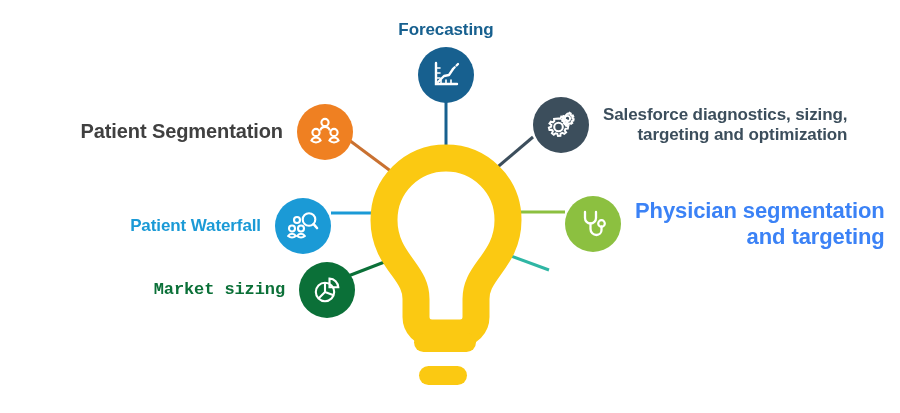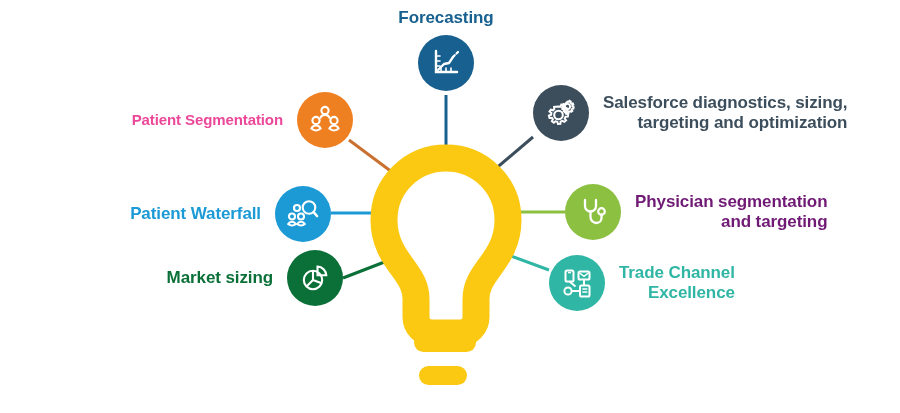--- a/index.html
+++ b/index.html
@@ -26,20 +26,21 @@
     height: 413px;
   }
   #lines-layer { z-index: 1; }
   #bulb-layer  { z-index: 2; }
   #nodes-layer { z-index: 3; }
 
   .node {
     position: absolute;
     display: flex;
     align-items: center;
+    margin-top: 12px;
   }
   .node.left  { flex-direction: row; justify-content: flex-end; }
   .node.right { flex-direction: row; justify-content: flex-start; }
   .node.top   { flex-direction: column; align-items: center; }
 
   .badge {
     border-radius: 50%;
     display: flex;
     align-items: center;
     justify-content: center;
@@ -127,46 +128,27 @@
     <div class="node right" style="left:565px; top:184px;">
       <div class="badge" style="width:56px; height:56px; background:#8CC040;">
         <svg width="34" height="34" viewBox="0 0 34 34">
           <g fill="none" stroke="#fff" stroke-width="2.3" stroke-linecap="round">
             <path d="M9 5 V11 a5.5 5.5 0 0 0 11 0 V5"></path>
             <path d="M14.5 16.5 V22 a6 6 0 0 0 6 6 a5 5 0 0 0 5 -5 V19.5"></path>
           </g>
           <circle cx="25.5" cy="16.5" r="3.3" fill="none" stroke="#fff" stroke-width="2.2"></circle>
         </svg>
       </div>
-      <div class="node-label" style="color:#701a75; font-size:17px;">Physician segmentation
+      <div class="node-label" style="color:#3b82f6; font-size:22px;">Physician segmentation
 and targeting</div>
     </div>
 
-    <div class="node right" style="left:549px; top:255px;">
-      <div class="badge" style="width:56px; height:56px; background:#2FB6A4;">
-        <svg width="34" height="34" viewBox="0 0 34 34">
-          <g fill="none" stroke="#fff" stroke-width="2">
-            <rect x="5.5" y="4.5" width="8" height="11" rx="1.6"></rect>
-            <path d="M8 6.6 h3" stroke-width="1.5"></path>
-            <rect x="18.5" y="5.5" width="11" height="8" rx="1.6"></rect>
-            <path d="M19.6 7 L24 10.3 L28.4 7" stroke-width="1.5"></path>
-            <rect x="20" y="19.5" width="9.5" height="11" rx="1.6"></rect>
-            <path d="M22.3 23 h5 M22.3 26 h5" stroke-width="1.5"></path>
-            <circle cx="8" cy="25" r="3.6"></circle>
-            <path d="M11.6 25 H20"></path>
-            <path d="M9.5 15.5 L15.5 20.5 M24 13.5 L24 19.5"></path>
-          </g>
-        </svg>
-      </div>
-      <div class="node-label" style="color:#2FB6A4; font-size:17px;">Trade Channel
-Excellence</div>
-    </div>
 
     <div class="node left" style="left:60px; top:92px; width:293px;">
-      <div class="node-label" style="color:#ec4899; font-size:15px;">Patient Segmentation</div>
+      <div class="node-label" style="color:#404040; font-size:20px;">Patient Segmentation</div>
       <div class="badge" style="width:56px; height:56px; background:#EF8022;">
         <svg width="34" height="34" viewBox="0 0 34 34">
           <g fill="none" stroke="#fff" stroke-width="2.1">
             <circle cx="17" cy="7.5" r="3.6"></circle>
             <path d="M12.2 15.5 a5 5 0 0 1 9.6 0"></path>
             <circle cx="8" cy="17.5" r="3.6"></circle>
             <path d="M3.4 25.6 a5 5 0 0 1 9.2 0 a6.6 6.6 0 0 1 -9.2 0 Z"></path>
             <circle cx="26" cy="17.5" r="3.6"></circle>
             <path d="M21.4 25.6 a5 5 0 0 1 9.2 0 a6.6 6.6 0 0 1 -9.2 0 Z"></path>
           </g>
@@ -184,21 +166,21 @@
             <path d="M2.2 27 a4.3 4.3 0 0 1 7.6 0 a5.7 5.7 0 0 1 -7.6 0 Z"></path>
             <circle cx="15" cy="19.5" r="3"></circle>
             <path d="M11.2 27 a4.3 4.3 0 0 1 7.6 0 a5.7 5.7 0 0 1 -7.6 0 Z"></path>
             <circle cx="23" cy="10.5" r="6.3"></circle>
             <path d="M27.6 15.2 L31 19" stroke-width="2.6" stroke-linecap="round"></path>
           </g>
         </svg>
       </div>
     </div>
 
-    <div class="node left" style="left:80px; top:250px; width:263px;">
+    <div class="node left" style="left:92px; top:250px; width:263px;font-family:Liberation Mono, monospace;">
       <div class="node-label" style="color:#0B7038; font-size:17px;">Market sizing</div>
       <div class="badge" style="width:56px; height:56px; background:#0B7038;">
         <svg width="34" height="34" viewBox="0 0 34 34">
           <g fill="none" stroke="#fff" stroke-width="2.1">
             <circle cx="15" cy="19" r="9.2"></circle>
             <path d="M15 19 L15 9.8 M15 19 L23.6 22.2 M15 19 L8.5 25.5"></path>
             <path d="M19.5 5.5 a9.2 9.2 0 0 1 8.8 8.8 h-8.8 Z"></path>
           </g>
         </svg>
       </div>

